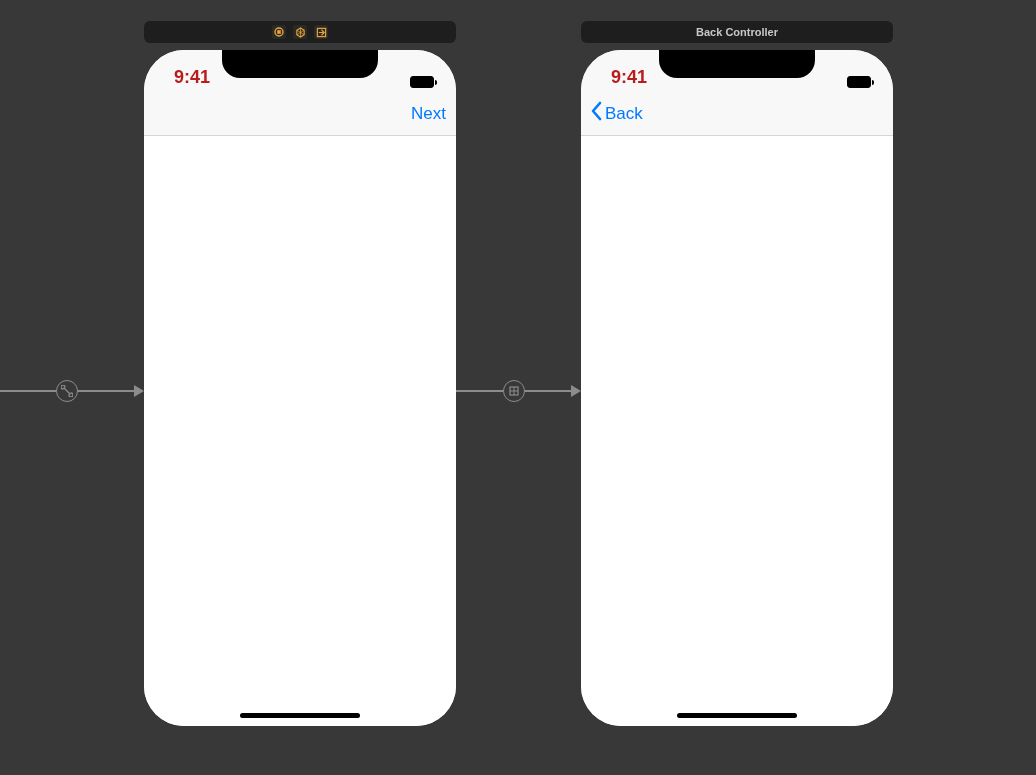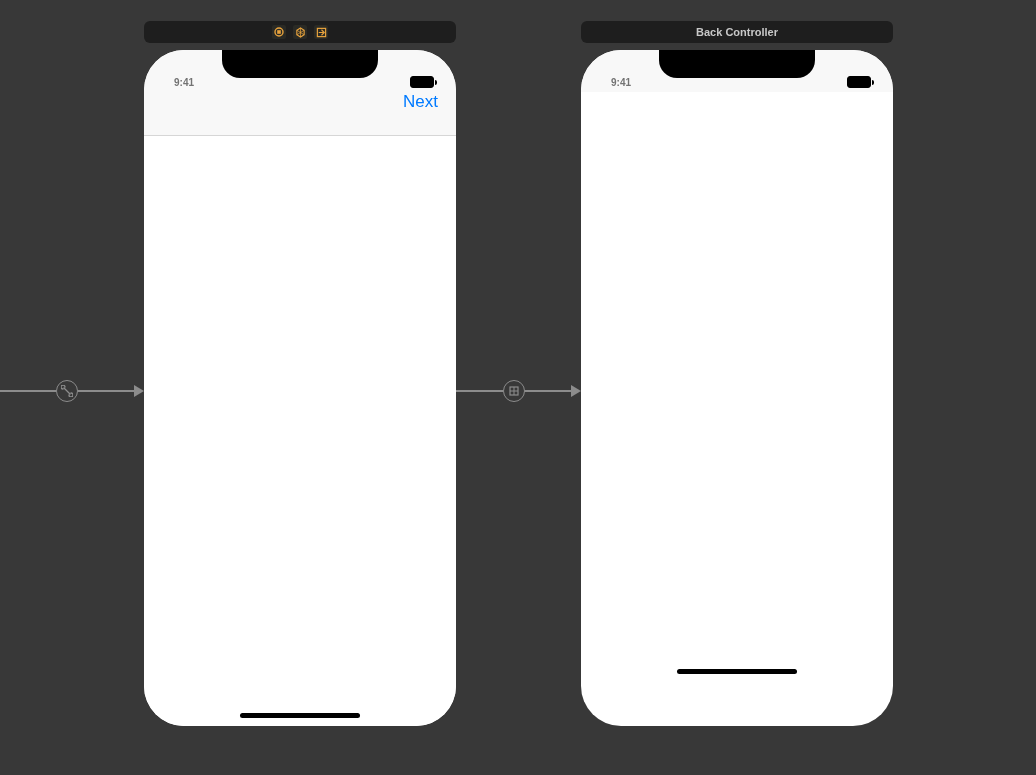--- a/index.html
+++ b/index.html
@@ -70,23 +70,23 @@
     
     .status-bar {
       height: 42px;
       background: #f8f8f8;
       display: flex;
       align-items: flex-end;
       justify-content: space-between;
       padding: 0 22px 4px 30px;
     }
     .status-time {
-      font-size: 10px;
+      font-size: 18px;
       font-weight: 600;
-      color: #737373;
+      color: #b91c1c;
     }
     .status-battery {
       width: 24px;
       height: 12px;
       border: 1.5px solid #000;
       border-radius: 3px;
       position: relative;
       background: #000;
     }
     .status-battery::after {
@@ -99,23 +99,23 @@
       background: #000;
       border-radius: 0 2px 2px 0;
     }
 
     
     .nav-bar {
       height: 44px;
       background: #f8f8f8;
       border-bottom: 1px solid #d6d6d6;
       display: flex;
-      align-items: flex-start;
+      align-items: center;
       justify-content: space-between;
-      padding: 0 18px;
+      padding: 0 10px;
     }
     .nav-left, .nav-right {
       display: flex;
       align-items: center;
       gap: 2px;
       color: #007aff;
       font-size: 17px;
       cursor: pointer;
     }
     .nav-left .chev {
@@ -245,16 +245,27 @@
 <div class="scene-title right">
   <span class="label">Back Controller</span>
 </div>
 
 <div class="phone right">
   <div class="status-bar">
     <span class="status-time">9:41</span>
     <span class="status-battery"></span>
   </div>
   <div class="notch"></div>
+  <div class="nav-bar">
+    <div class="nav-left">
+      <span class="chev">
+        <svg width="12" height="20" viewBox="0 0 12 20">
+            <path d="M9 2 L2 10 L9 18" stroke="#007aff" stroke-width="2.6" fill="none" stroke-linecap="round" stroke-linejoin="round"></path>
+          </svg>
+      </span>
+      <span>Back</span>
+    </div>
+    <div class="flex-spacer"></div>
+  </div>
   <div class="content">
     <div class="home-indicator"></div>
   </div>
 </div>
 
 </body></html>

